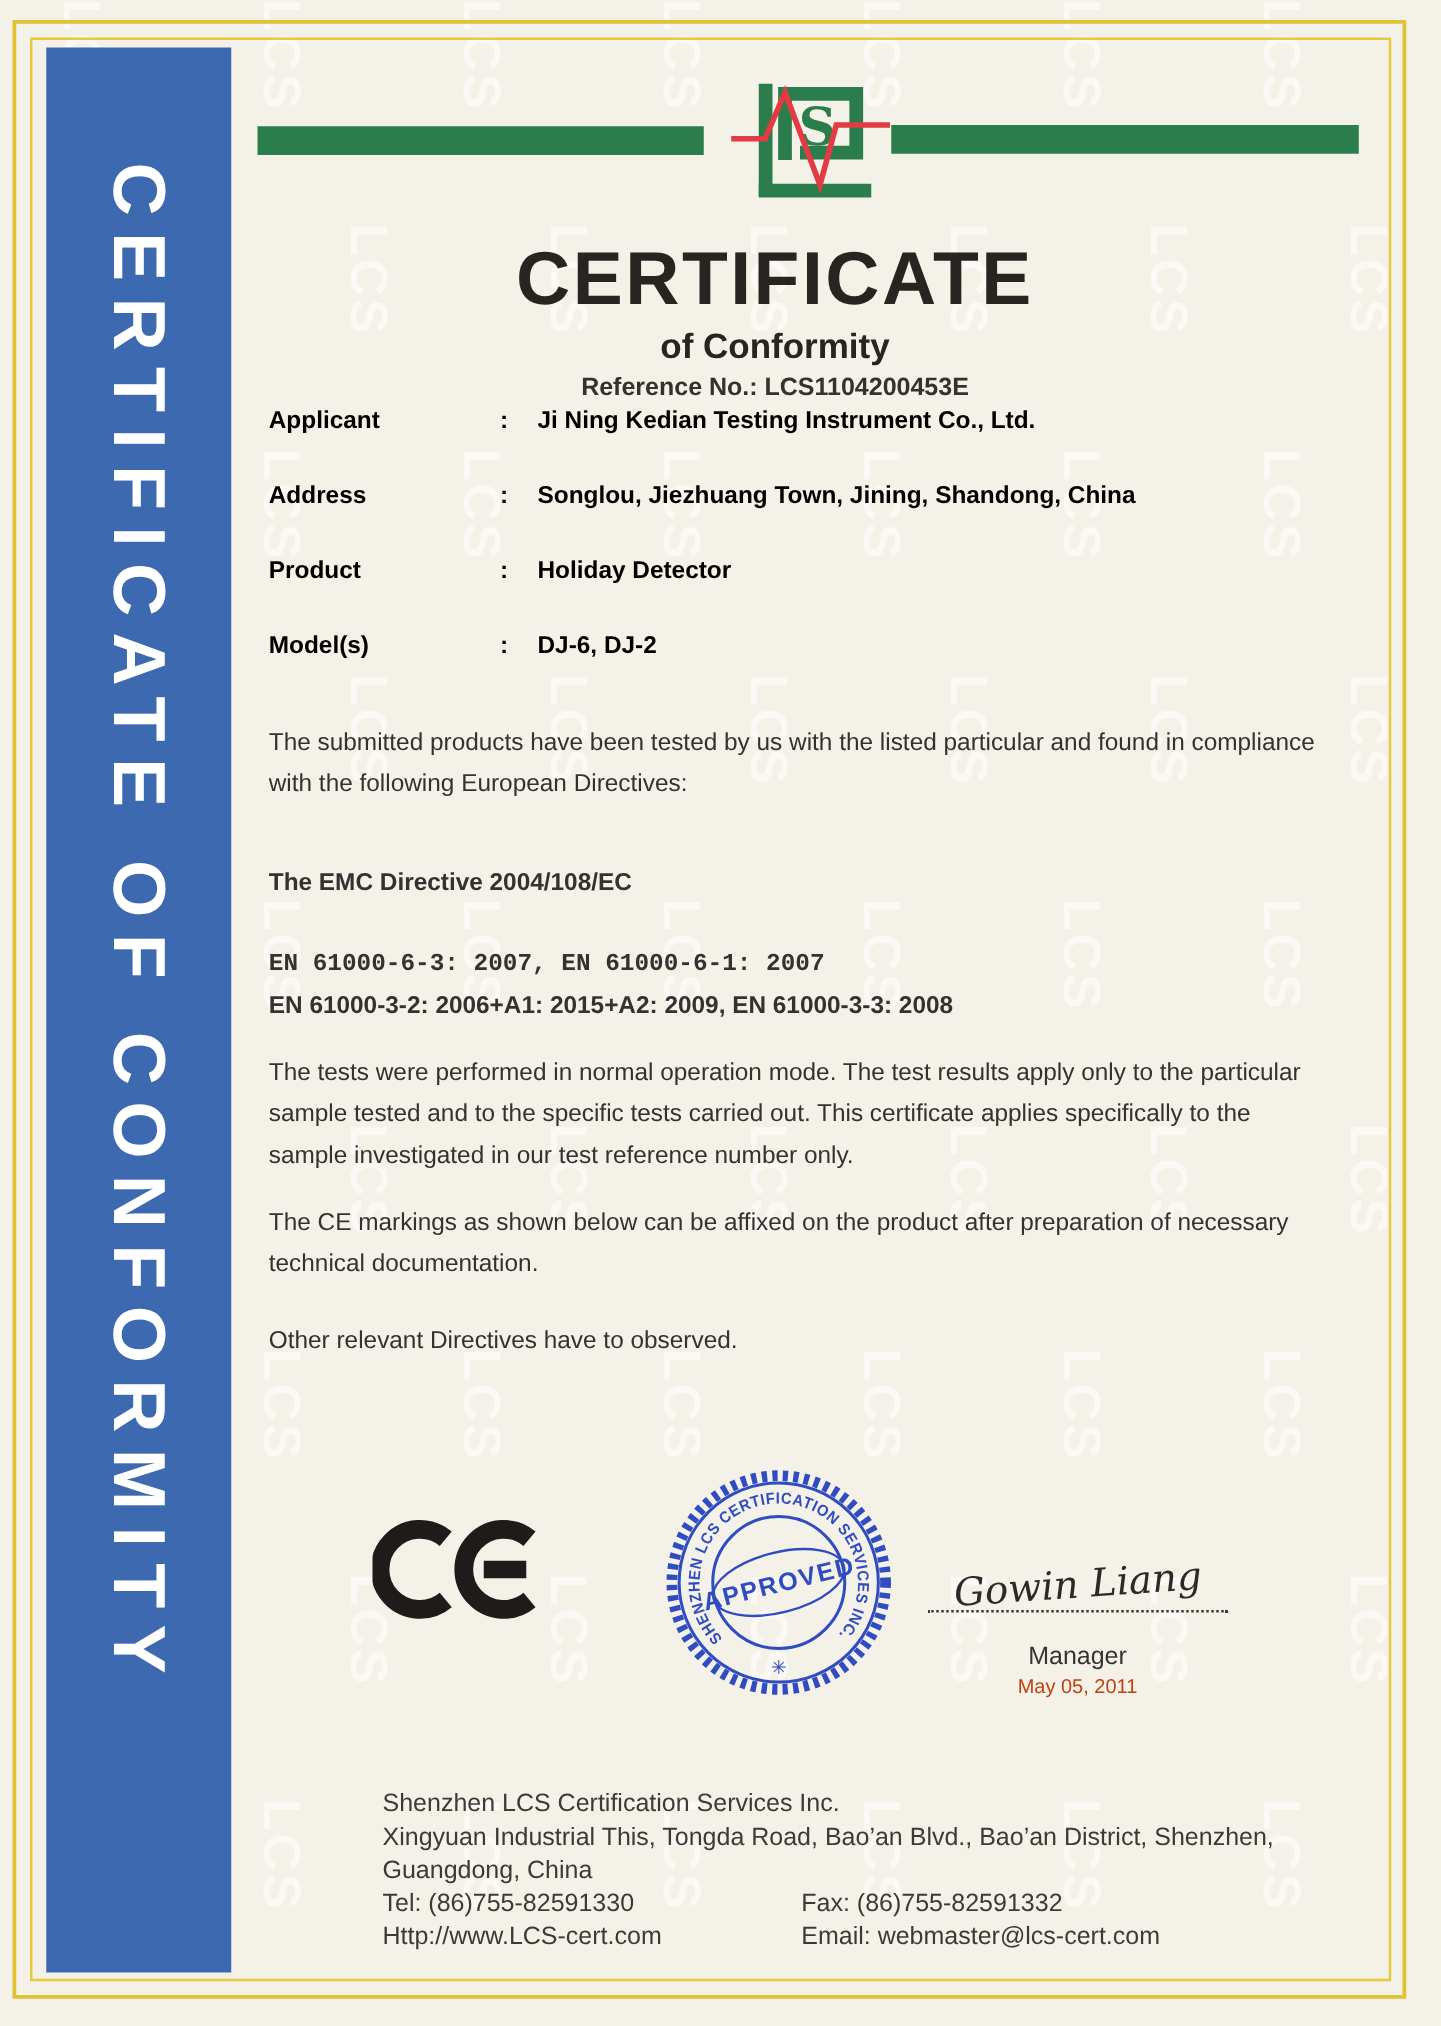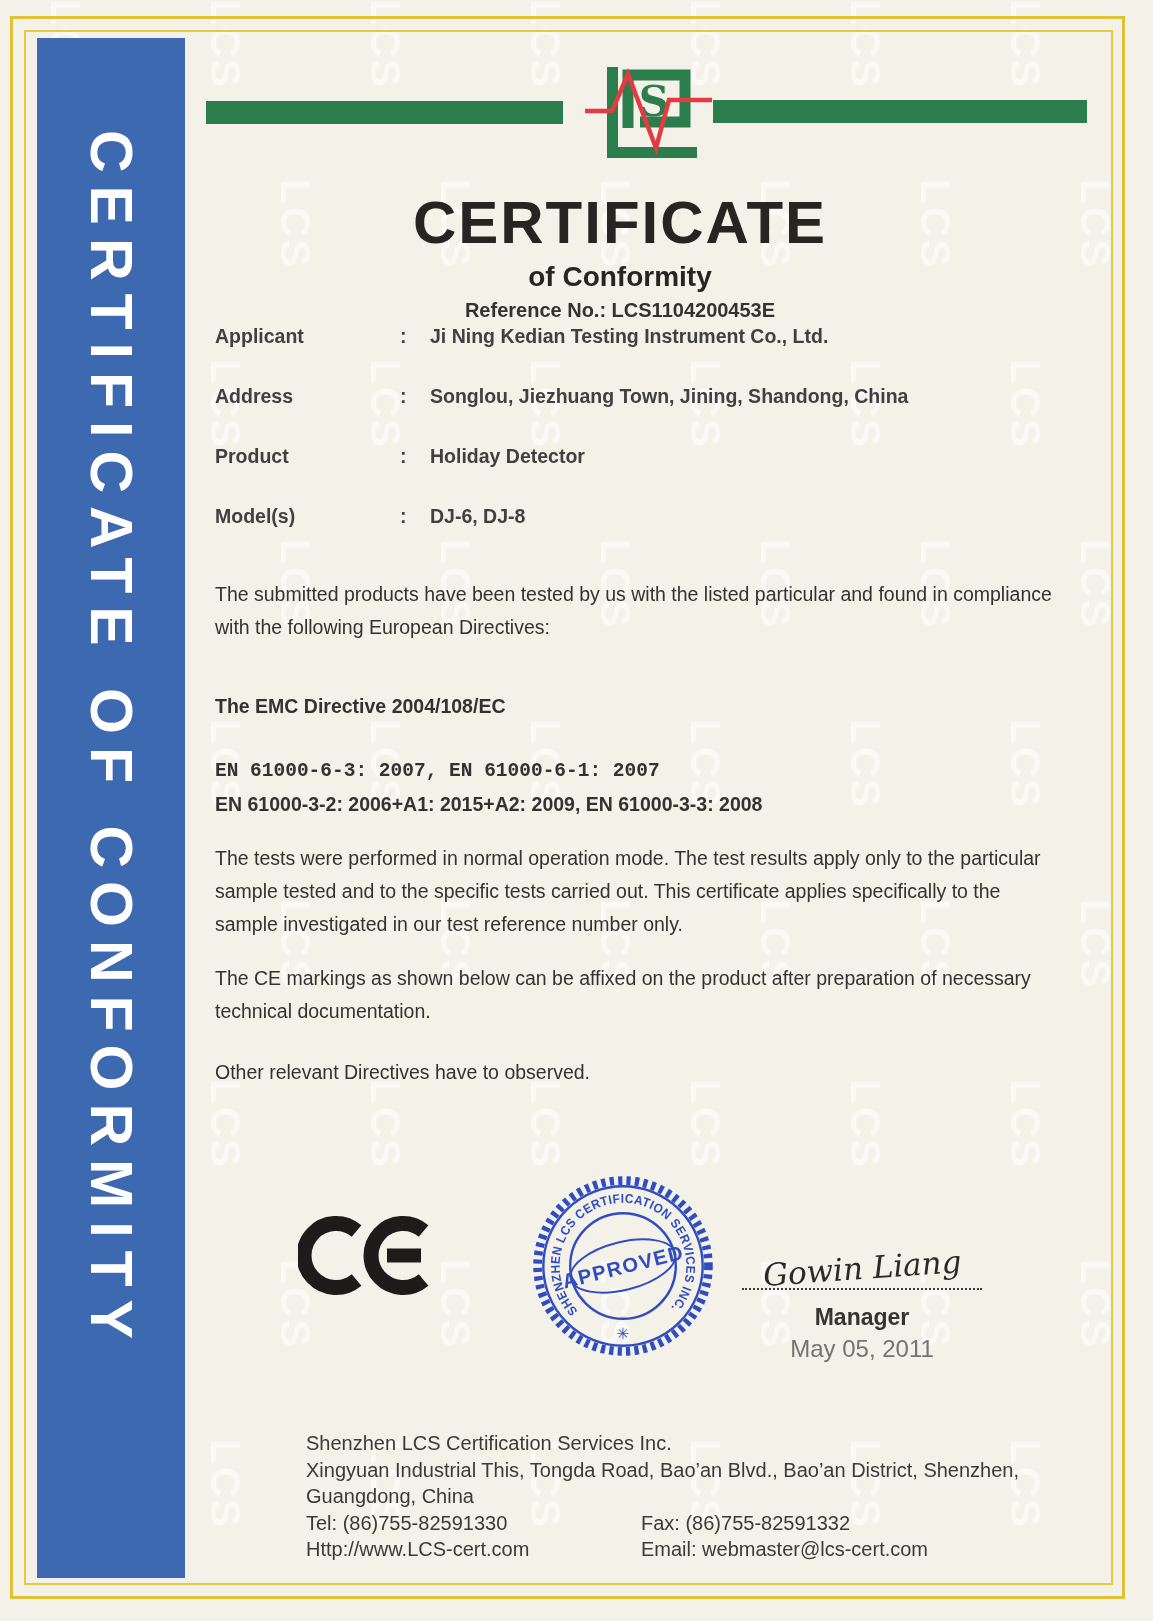--- a/index.html
+++ b/index.html
@@ -36,36 +36,36 @@
   .greenbar.left  { left:206px; top:101px; width:357px; }
   .greenbar.right { left:713px; top:100px; width:374px; }
   .logo { position:absolute; left:578px; top:52px; width:145px; height:120px; }
   .title-block { position:absolute; left:185px; top:188px; width:870px; text-align:center; }
   .title-main { font-size:60px; font-weight:bold; letter-spacing:2px; color:#262522; }
   .title-sub  { font-size:28px; font-weight:bold; margin-top:4px; color:#262522; }
   .title-ref  { font-size:20px; font-weight:bold; margin-top:6px; color:#33322f; }
   
   .fields { position:absolute; left:215px; top:325px; width:830px; }
   .frow { display:grid; grid-template-columns:185px 30px auto; margin-bottom:37px;
-    font-size:19.5px; font-weight:bold; color:#404040; }
+    font-size:19.5px; font-weight:bold; color:#000000; }
   
   .para { position:absolute; left:215px; width:845px; font-size:19.5px;
     line-height:33px; color:#333230; }
   .bold { font-weight:bold; }
   
   .ce { position:absolute; left:298px; top:1208px; width:140px; height:95px; }
   
   .stamp { position:absolute; left:527px; top:1170px; width:192px; height:192px; }
   
   .sig-block { position:absolute; left:742px; top:1250px; width:240px; text-align:center; }
   .sig-hand { font-family:"DejaVu Serif", serif; font-style:italic; font-size:31px;
     color:#2b2a28; transform:rotate(-4deg); display:inline-block; }
   .sig-line { border-bottom:2.5px dotted #3c3b39; margin-top:2px; }
-  .sig-title { font-size:23px; margin-top:14px; color:#35342f;font-weight:bold; }
-  .sig-date  { font-size:24px; margin-top:4px; color:#737373; }
+  .sig-title { font-size:20px; margin-top:24px; color:#35342f; }
+  .sig-date  { font-size:16px; margin-top:4px; color:#c2410c; }
   
   .footer { position:absolute; left:306px; top:1430px; width:740px;
     font-size:20px; line-height:26.5px; color:#3b3a36; }
   .frow2 { display:grid; grid-template-columns:335px auto; }
 </style>
 </head>
 <body>
 
 <div class="page">
 
@@ -175,21 +175,21 @@
       <span>Songlou, Jiezhuang Town, Jining, Shandong, China</span>
     </div>
     <div class="frow">
       <span>Product</span>
       <span>:</span>
       <span>Holiday Detector</span>
     </div>
     <div class="frow">
       <span>Model(s)</span>
       <span>:</span>
-      <span>DJ-6, DJ-8</span>
+      <span>DJ-6, DJ-2</span>
     </div>
   </div>
 
   <div class="para" style="top:578px;">The submitted products have been tested by us with the listed particular and found in compliance with the following European Directives:</div>
   <div class="para bold" style="top:690px;">The EMC Directive 2004/108/EC</div>
   <div class="para bold" style="top:755px;font-family:Liberation Mono, monospace;">EN 61000-6-3: 2007, EN 61000-6-1: 2007</div>
   <div class="para bold" style="top:788px;">EN 61000-3-2: 2006+A1: 2015+A2: 2009, EN 61000-3-3: 2008</div>
   <div class="para" style="top:842px;">The tests were performed in normal operation mode. The test results apply only to the particular sample tested and to the specific tests carried out. This certificate applies specifically to the sample investigated in our test reference number only.</div>
   <div class="para" style="top:962px;">The CE markings as shown below can be affixed on the product after preparation of necessary technical documentation.</div>
   <div class="para" style="top:1056px;">Other relevant Directives have to observed.</div>

